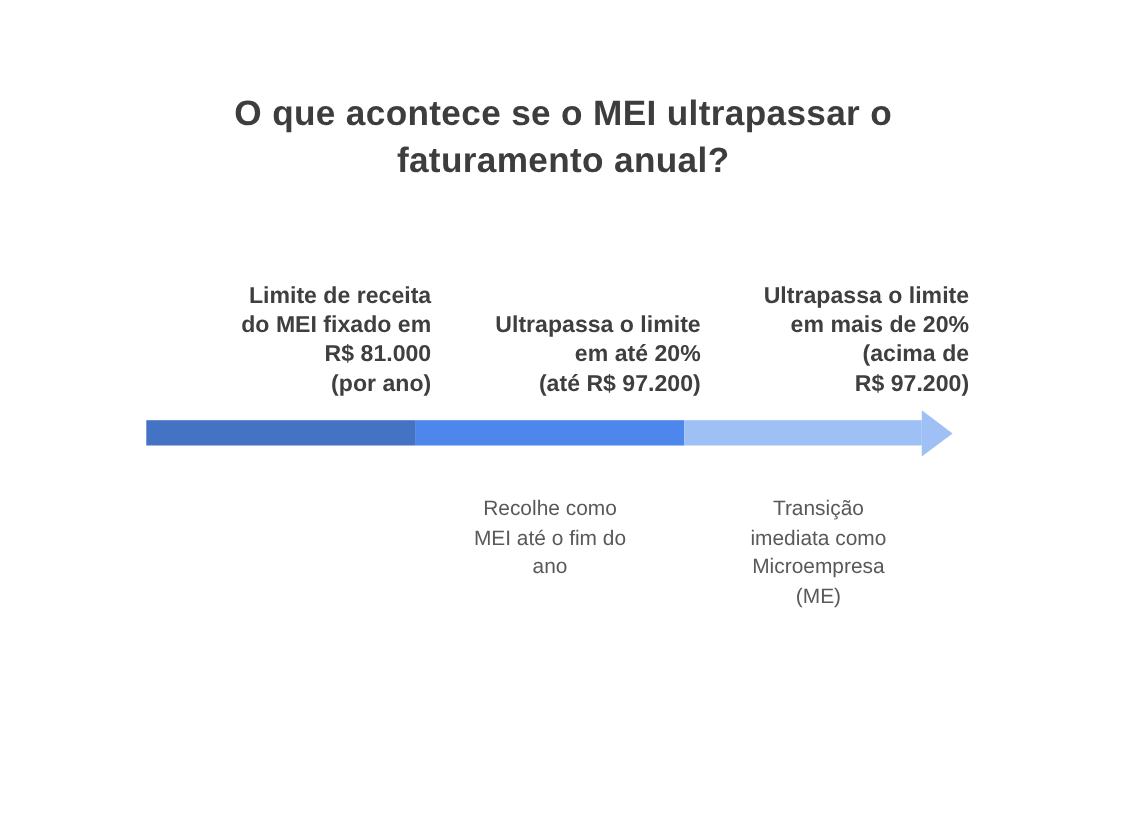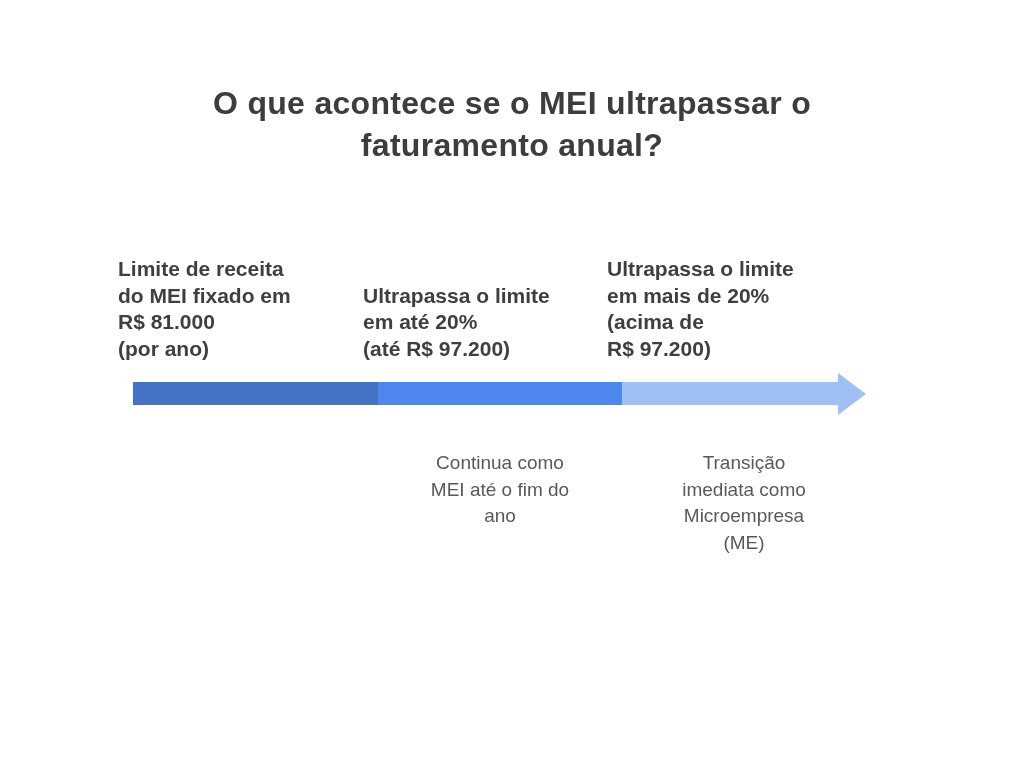--- a/index.html
+++ b/index.html
@@ -27,21 +27,21 @@
   }
   .col { position: absolute; top: 0; bottom: 0; }
   .col-1 { left: 130px; width: 250px; }
   .col-2 { left: 375px; width: 250px; }
   .col-3 { left: 619px; width: 250px; }
   .col-label {
     position: absolute;
     bottom: 398px;
     left: -12px;
     right: -12px;
-    text-align: left;
+    text-align: right;
     font-weight: 700;
     font-size: 21px;
     line-height: 26.5px;
     color: #3f3f3f;
     white-space: pre-line;
   }
   .col-body {
     position: absolute;
     left: -12px;
     right: -12px;
@@ -85,21 +85,21 @@
     <div class="col-label">Limite de receita
 do MEI fixado em
 R$ 81.000
 (por ano)</div>
   </div>
 
   <div class="col col-2">
     <div class="col-label">Ultrapassa o limite
 em até 20%
 (até R$ 97.200)</div>
-    <div class="col-body body-a">Continua como
+    <div class="col-body body-a">Recolhe como
 MEI até o fim do
 ano</div>
   </div>
 
   <div class="col col-3">
     <div class="col-label">Ultrapassa o limite
 em mais de 20%
 (acima de
 R$ 97.200)</div>
     <div class="col-body body-a">Transição

